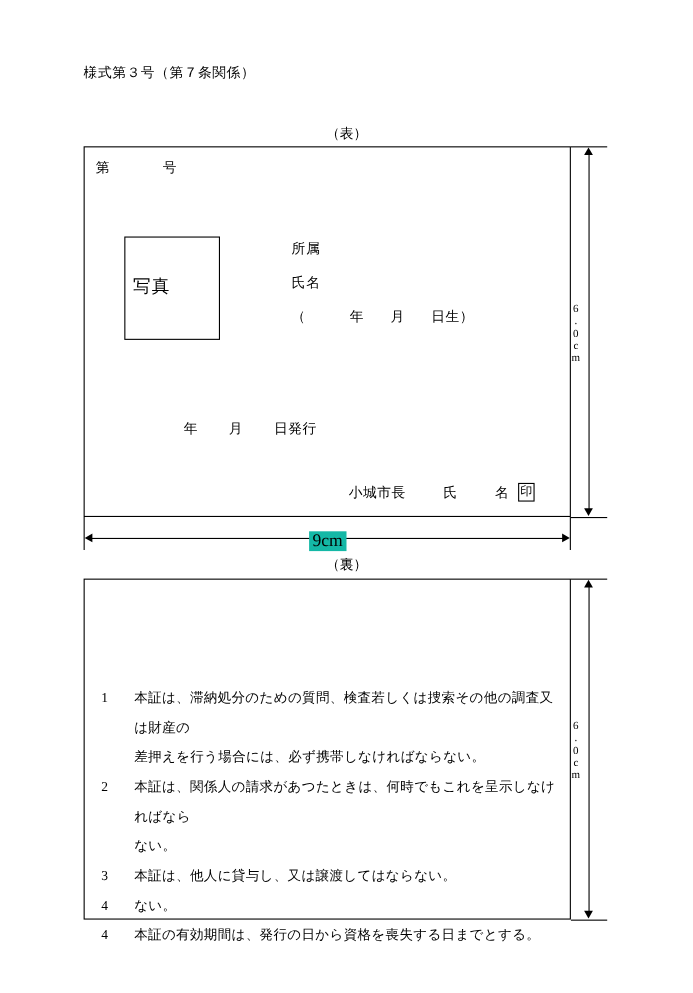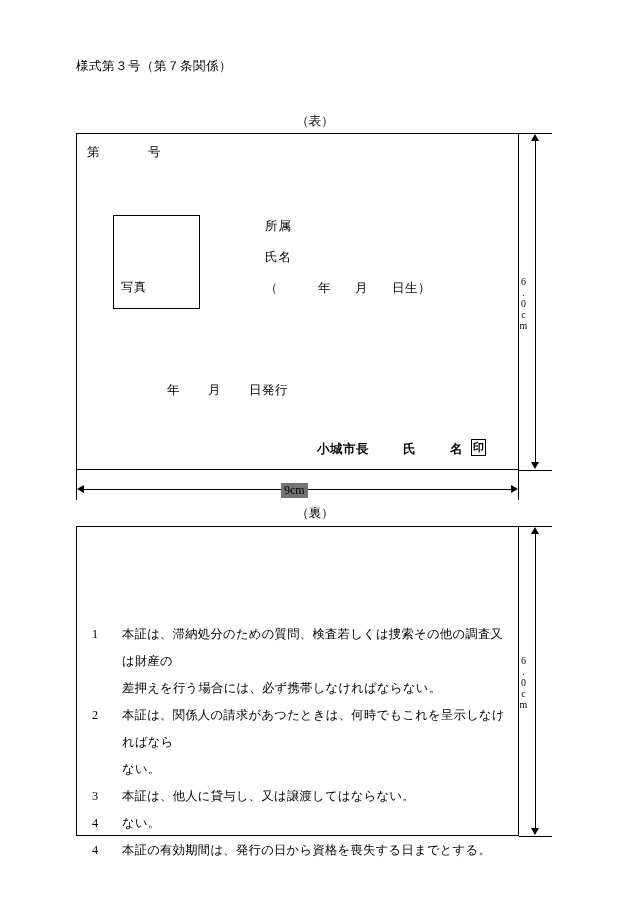--- a/index.html
+++ b/index.html
@@ -77,22 +77,22 @@
     left: 36px;
     top: 81px;
     width: 87px;
     height: 94px;
     border: 1px solid #000000;
     box-sizing: border-box;
   }
   .f-photo span {
     position: absolute;
     left: 7px;
-    bottom: 12px;
-    font-size: 12px;
+    bottom: 37px;
+    font-size: 16px;
     letter-spacing: 1px;
   }
 
   .f-field {
     position: absolute;
     font-size: 12.5px;
     letter-spacing: 1px;
   }
   .f-affil { left: 188px; top: 84px; }
   .f-name  { left: 188px; top: 115px; }
@@ -110,21 +110,20 @@
   }
   .f-issue .s { display: inline-block; width: 28px; }
 
   .f-signer {
     position: absolute;
     left: 240px;
     top: 305px;
     font-size: 12.5px;
     letter-spacing: 0.5px;
     white-space: nowrap;
-    font-weight: bold;
   }
   .f-signer .s { display: inline-block; width: 34px; }
 
   .seal {
     display: inline-block;
     border: 1px solid #000000;
     font-size: 11px;
     line-height: 12px;
     padding: 1px 1px 2px 1px;
     letter-spacing: 0;
@@ -174,22 +173,22 @@
   .dim-label-v {
     position: absolute;
     font-size: 10px;
     writing-mode: vertical-rl;
     text-orientation: upright;
     letter-spacing: 0px;
     white-space: nowrap;
   }
   .dim-label-h {
     position: absolute;
-    font-size: 12px;
-    background: #737373;
+    font-size: 16px;
+    background: #14b8a6;
     padding: 0 3px;
     white-space: nowrap;
   }
 
   
   .side-label-back {
     position: absolute;
     left: 0;
     top: 505px;
     width: 630px;

